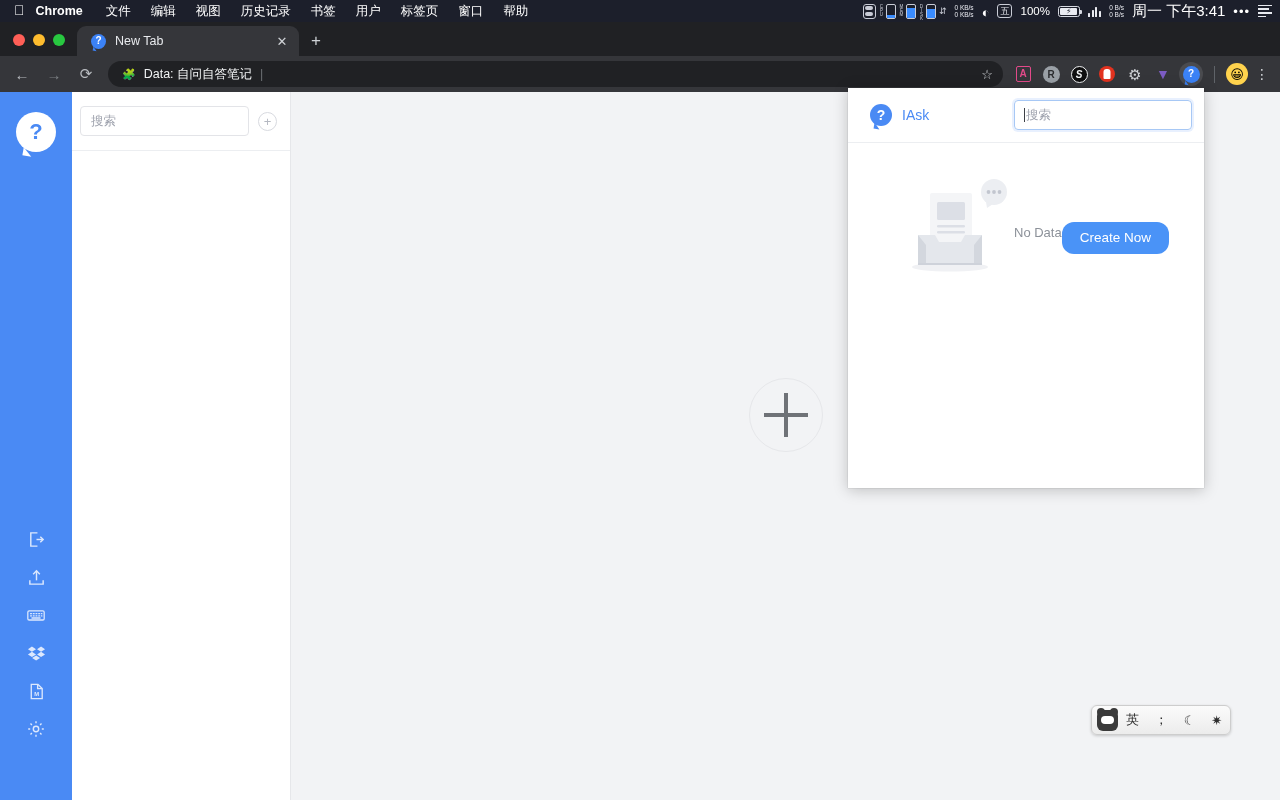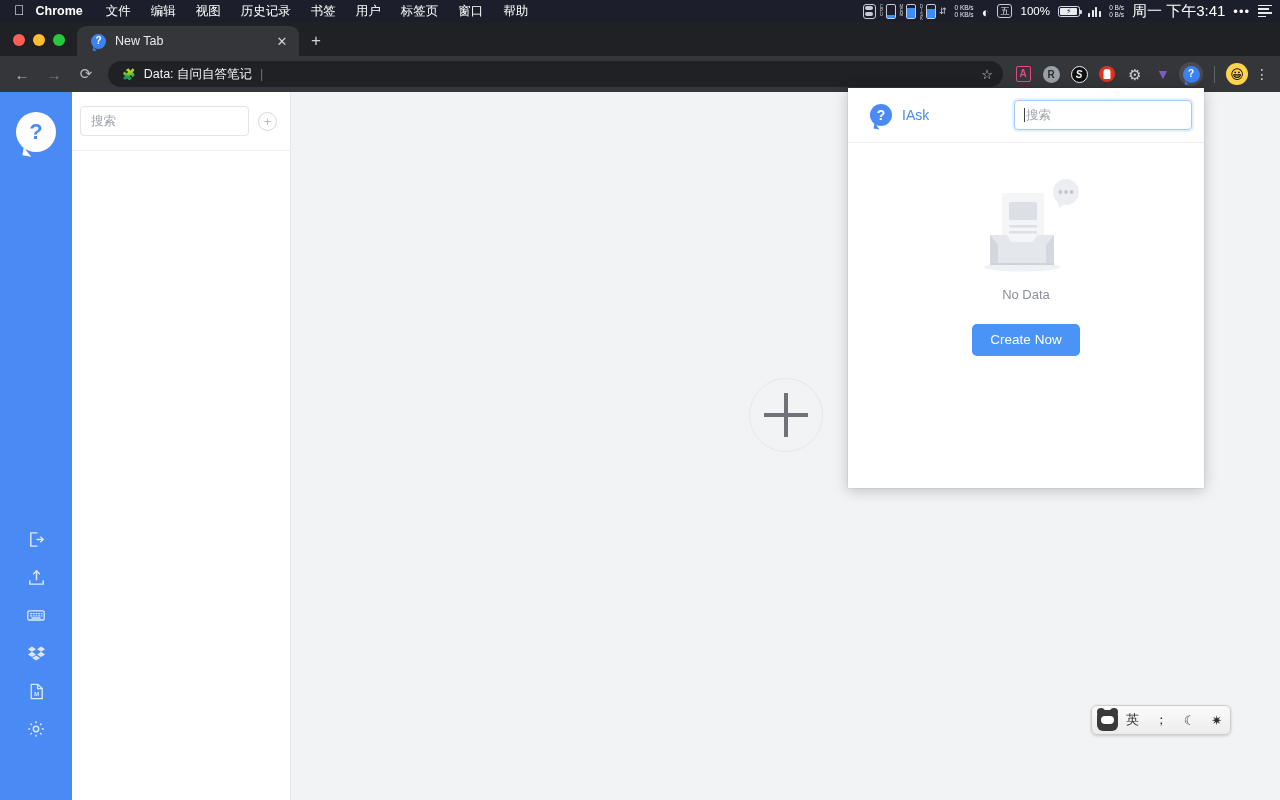--- a/index.html
+++ b/index.html
@@ -243,26 +243,26 @@
   .pop-search {
     margin-left: auto; width: 178px; height: 30px; border: 1px solid #a7c8f5;
     border-radius: 4px; display: flex; align-items: center; padding: 0 9px;
     color: #9ea2ad; font-size: 12.5px; position: relative;
     box-shadow: 0 0 0 2px rgba(74,138,244,.13);
   }
   .caret {
     display: inline-block; width: 1px; height: 14px; background: #3c3f45;
     margin-right: 1px; position: relative; top: 0px;
   }
-  .pop-body { padding-top: 34px; display: flex; flex-direction: column; align-items: center; }
+  .pop-body { padding-top: 34px; display: flex; flex-direction: row; align-items: center; margin-left: 46px; }
   .illus { width: 120px; height: 100px; position: relative; }
   .nodata-txt { color: #8c9199; font-size: 13px; margin-top: 10px; }
   .create-btn {
     margin-top: 22px; background: #4a93f7; color: #fff; font-size: 13.5px;
-    border-radius: 5px; padding: 9px 18px; line-height: 1;
+    border-radius: 12px; padding: 9px 18px; line-height: 1;
   }
 
   
   #ime {
     position: absolute; left: 1091px; top: 705px; width: 140px; height: 30px;
     background: linear-gradient(#fbfbfb,#ececec); border: 1px solid #cdcdcd;
     border-radius: 6px; display: flex; align-items: center; gap: 0;
     box-shadow: 0 1px 3px rgba(0,0,0,.18); z-index: 45;
   }
   .ime-item {

